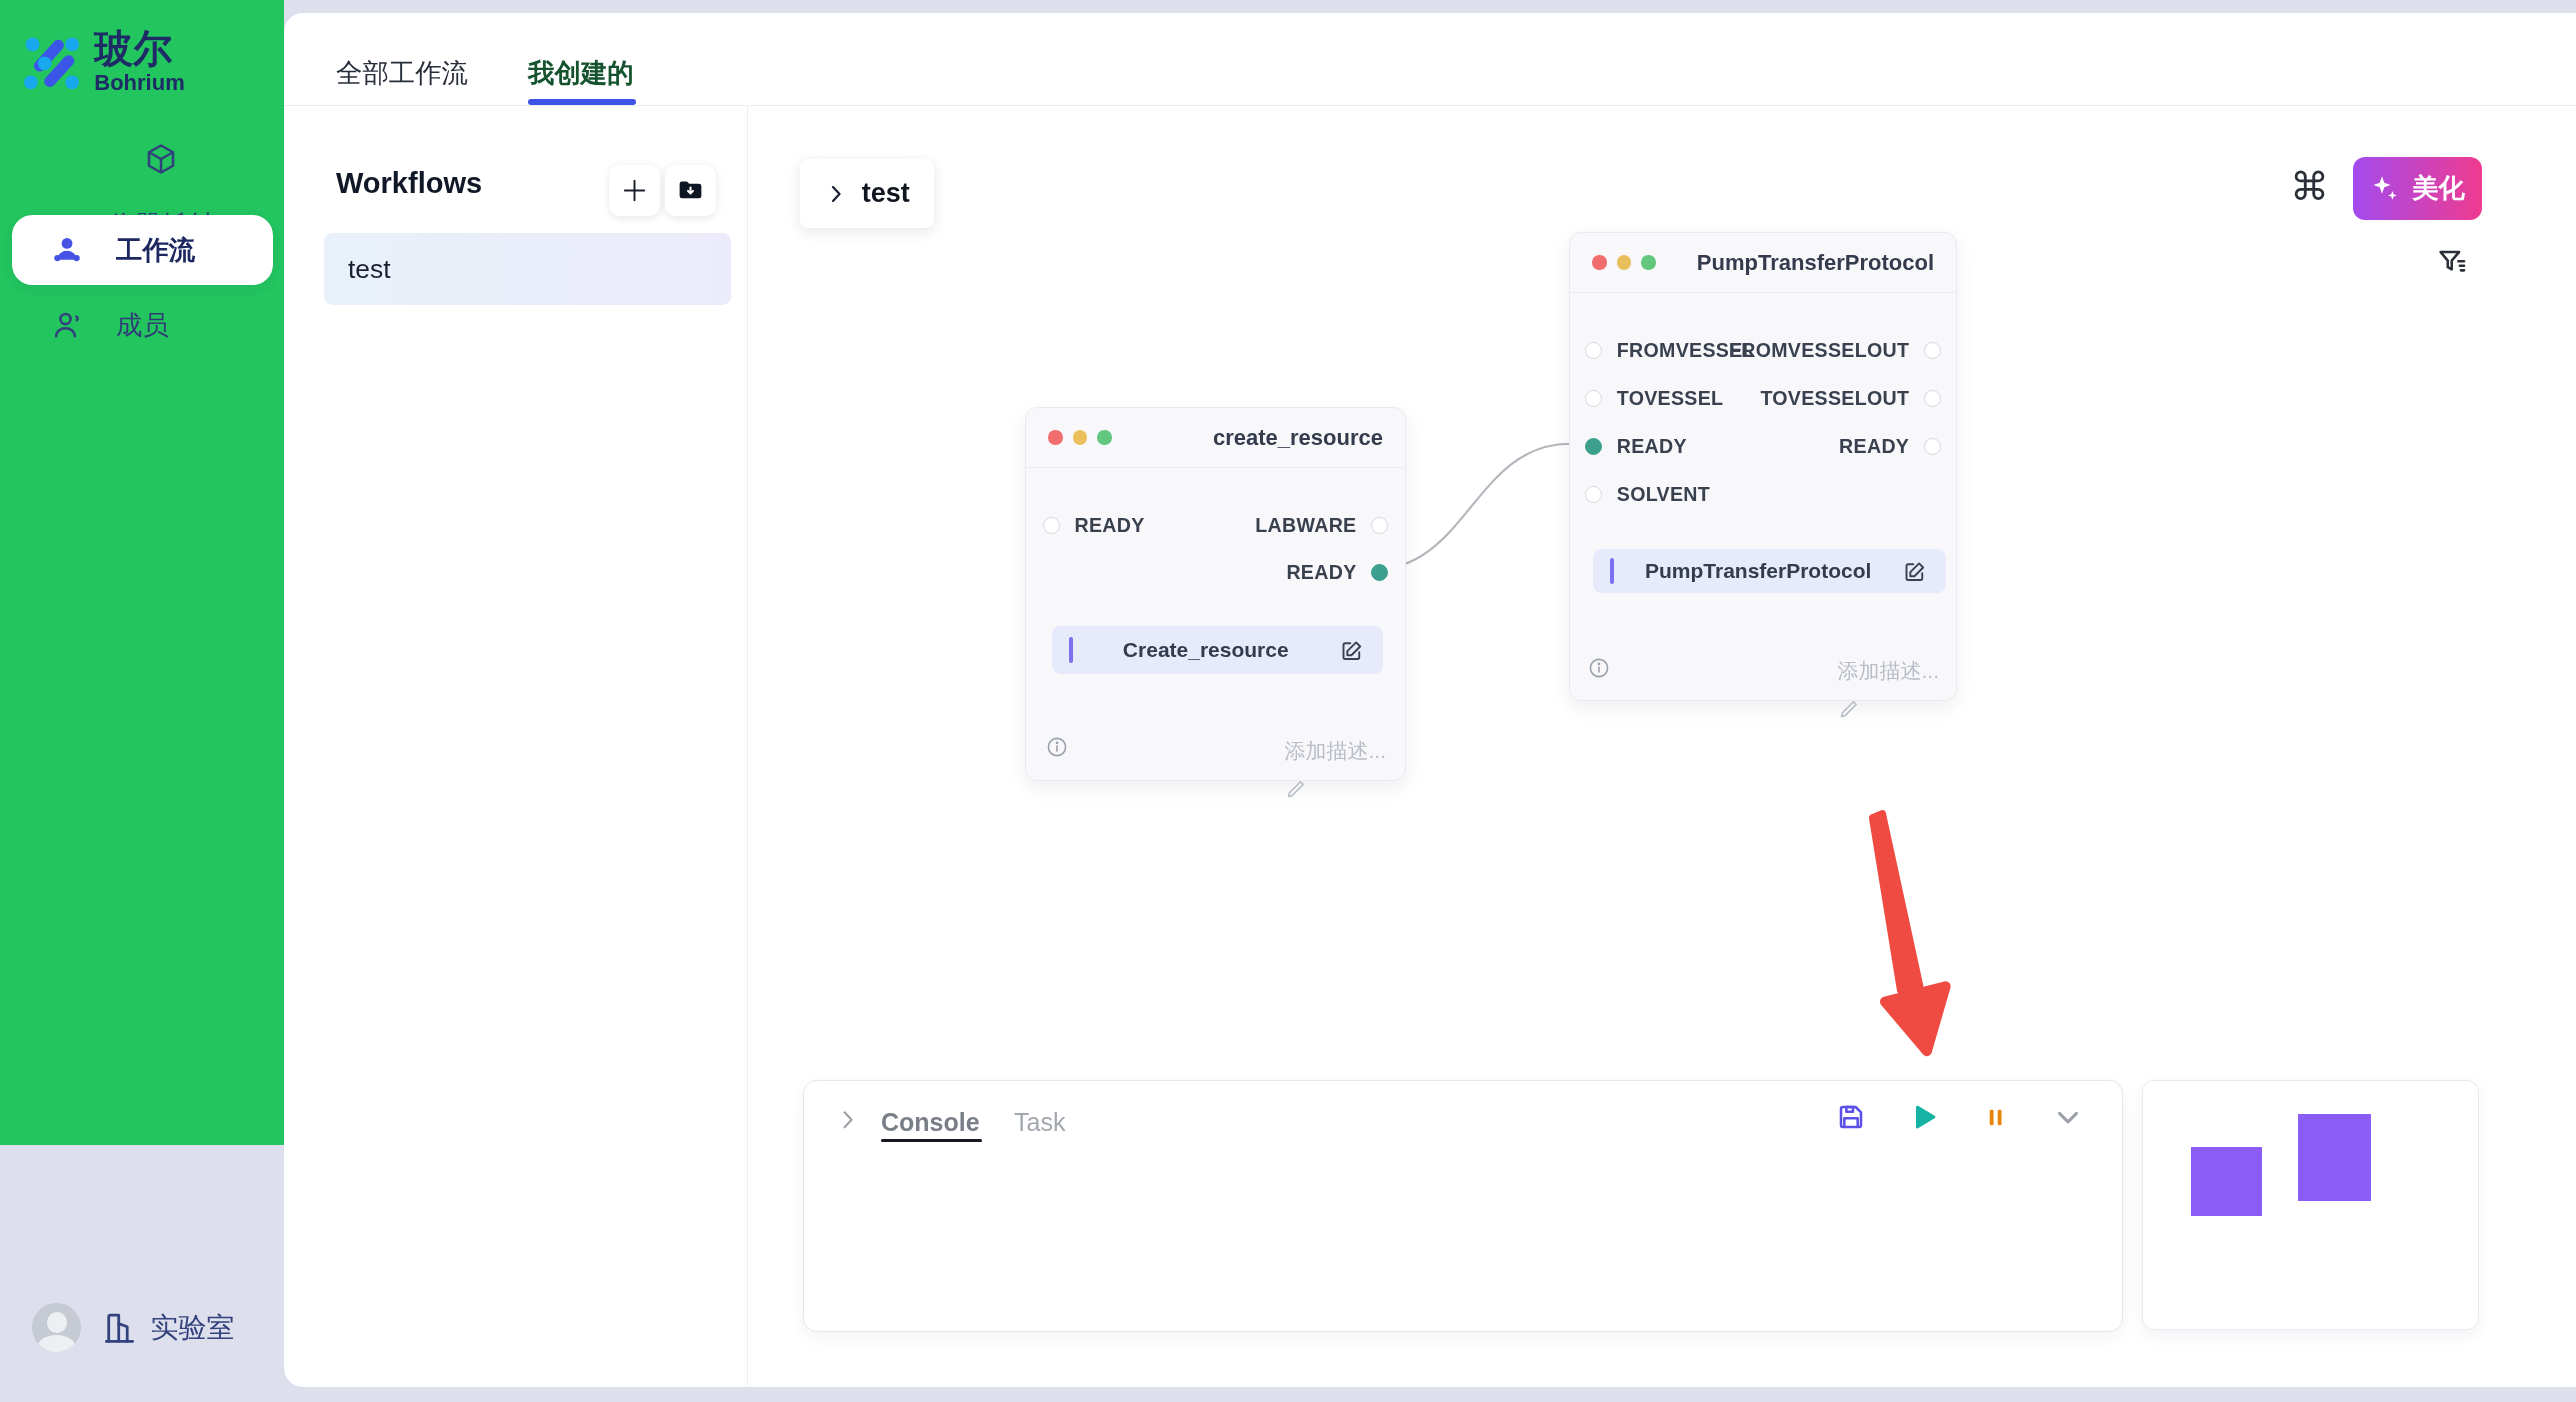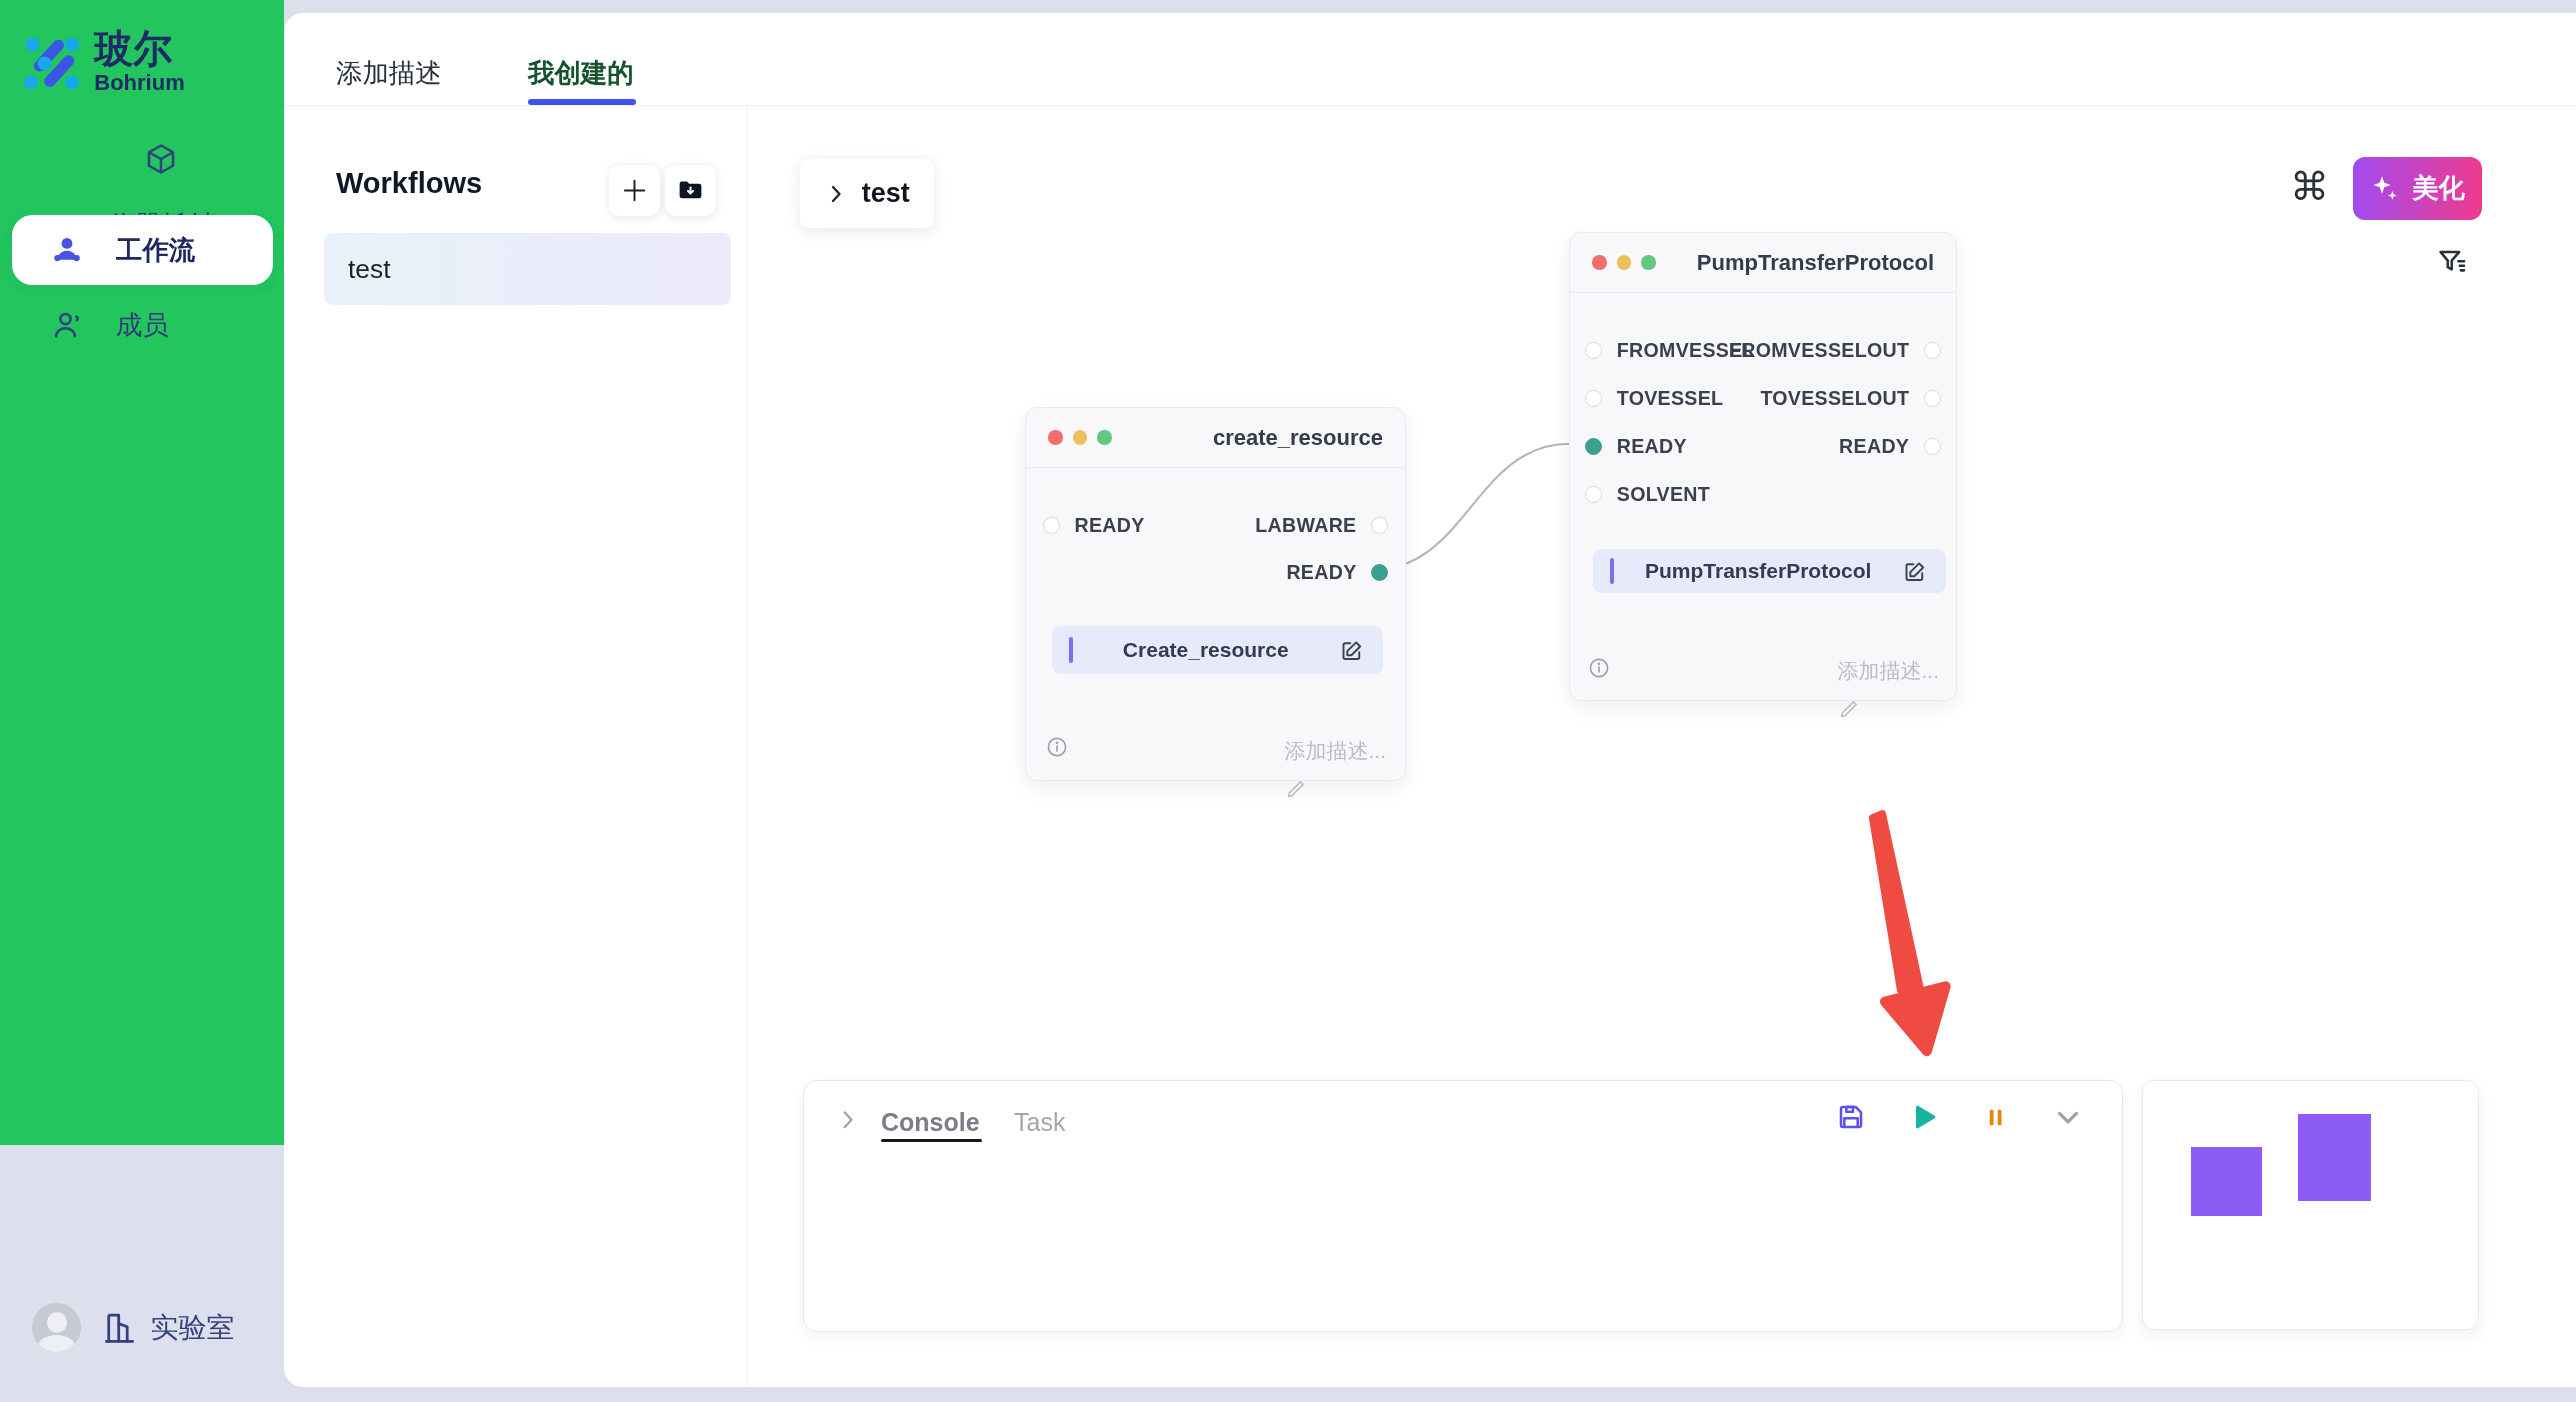--- a/index.html
+++ b/index.html
@@ -140,21 +140,21 @@
             <path d="M3.5 21h17"></path>
         </svg>
       </span>
       <span>实验室</span>
     </span>
   </div>
 </aside>
 
 <main class="card"></main>
 
-<div class="tab" style="left:336px;">添加描述</div>
+<div class="tab" style="left:336px;">全部工作流</div>
 <div class="tab active" style="left:528px;">我创建的</div>
 <div class="tab-underline"></div>
 <div class="tabbar-divider"></div>
 <div class="vdivider"></div>
 
 <div class="wf-title">Workflows</div>
 <div class="icon-btn" style="left:609px;">
   <span>
     <svg width="29" height="29" viewBox="0 0 24 24" stroke="#1A1F2B" stroke-width="1.6" stroke-linecap="round">
         <path d="M12 4v16M4 12h16"></path>

